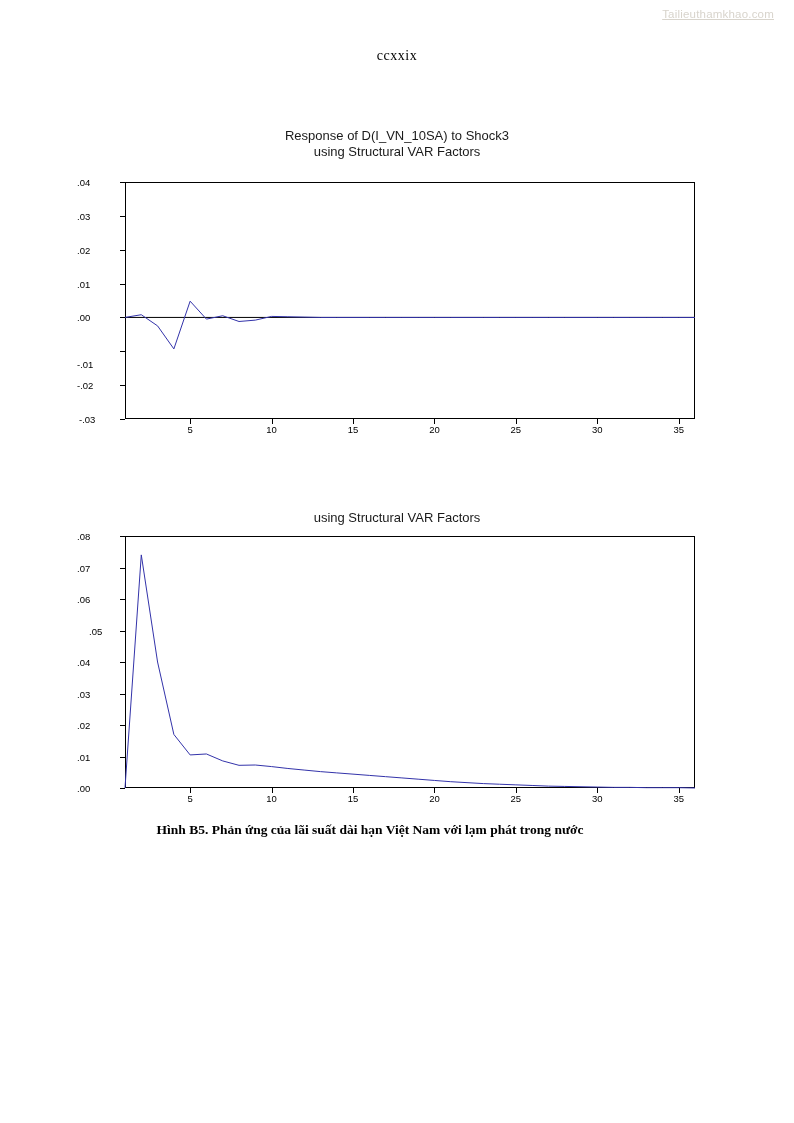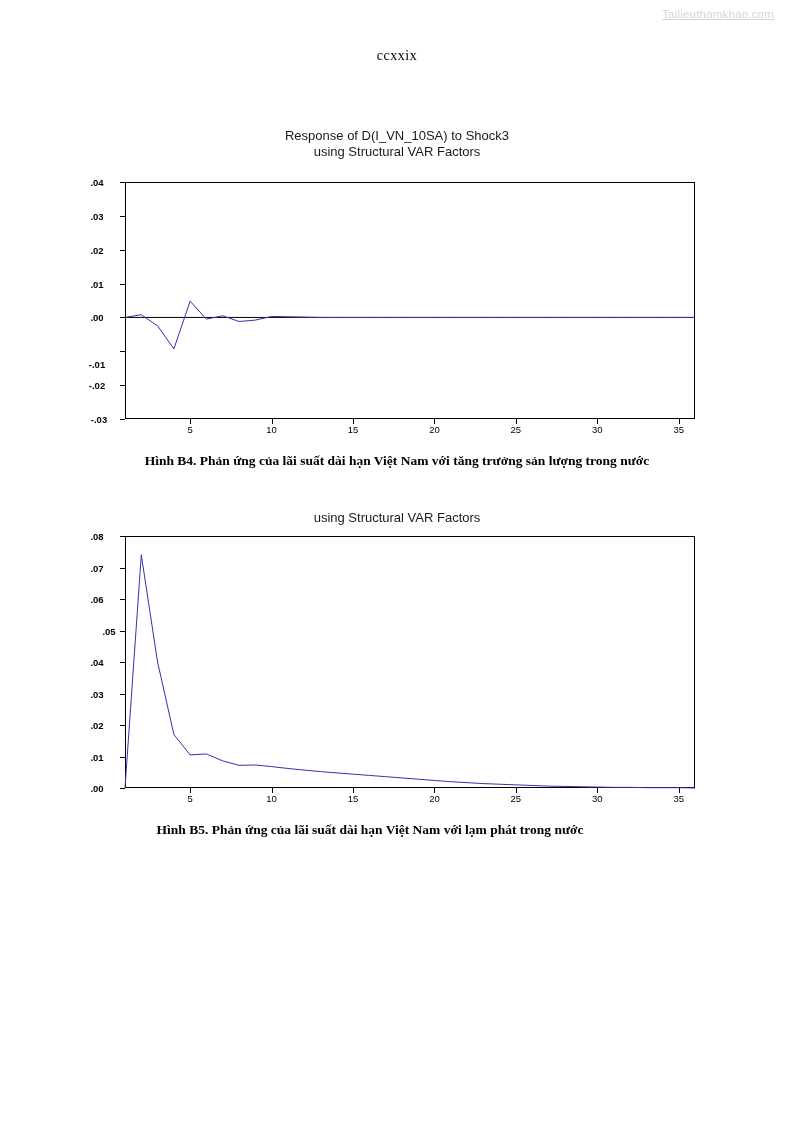--- a/index.html
+++ b/index.html
@@ -55,24 +55,23 @@
     position: absolute;
     border: 1px solid #000;
     box-sizing: border-box;
     background: #fff;
   }
   .ytick {
     position: absolute;
     font-family: "Liberation Sans", sans-serif;
     font-size: 9.5px;
     color: #000;
-    text-align: center;
+    text-align: left;
     transform: translateY(-50%);
     white-space: nowrap;
-    font-weight: bold;
   }
   .xtick {
     position: absolute;
     font-family: "Liberation Sans", sans-serif;
     font-size: 9.5px;
     color: #000;
     text-align: center;
     transform: translateX(-50%);
     white-space: nowrap;
   }
@@ -136,21 +135,20 @@
       <div class="tickmark-x" style="left: 438.857px; top: 247px; height: 5px;"></div>
       <div class="xtick" style="left: 520.286px; top: 252px;">30</div>
       <div class="tickmark-x" style="left: 520.286px; top: 247px; height: 5px;"></div>
       <div class="xtick" style="left: 601.714px; top: 252px;">35</div>
       <div class="tickmark-x" style="left: 601.714px; top: 247px; height: 5px;"></div>
       <svg width="640" height="275" style="position: absolute; left: 0px; top: 0px;">
         <line x1="48" x2="618" y1="145.42857142857142" y2="145.42857142857142" stroke="#000" stroke-width="1"></line>
         <path d="M48.00 145.43 L64.29 142.72 L80.57 153.89 L96.86 176.92 L113.14 129.18 L129.43 147.12 L145.71 143.74 L162.00 149.49 L178.29 148.14 L194.57 144.41 L210.86 144.75 L227.14 145.09 L243.43 145.43 L259.71 145.43 L276.00 145.43 L292.29 145.43 L308.57 145.43 L324.86 145.43 L341.14 145.43 L357.43 145.43 L373.71 145.43 L390.00 145.43 L406.29 145.43 L422.57 145.43 L438.86 145.43 L455.14 145.43 L471.43 145.43 L487.71 145.43 L504.00 145.43 L520.29 145.43 L536.57 145.43 L552.86 145.43 L569.14 145.43 L585.43 145.43 L601.71 145.43 L618.00 145.43" fill="none" stroke="#3333aa" stroke-width="1"></path>
       </svg>
     </div>
-  <div class="caption" style="margin-top:4px;">Hình B4. Phản ứng của lãi suất dài hạn Việt Nam với tăng trưởng sản lượng trong nước</div>
 </div>
 
 <div class="figure-block" style="top:510px;">
   <div class="chart-title">using Structural VAR Factors</div>
   <div class="chart-area" id="chart2-area" style="width:640px;height:290px;margin-top:0;">
       <div class="plot-box" style="left: 48px; top: 10px; width: 570px; height: 252px;"></div>
       <div class="ytick" style="left: 0px; width: 40px; top: 10px;">.08</div>
       <div class="tickmark-y" style="left: 43px; top: 10px; width: 5px;"></div>
       <div class="ytick" style="left: 0px; width: 40px; top: 41.5px;">.07</div>
       <div class="tickmark-y" style="left: 43px; top: 41.5px; width: 5px;"></div>

